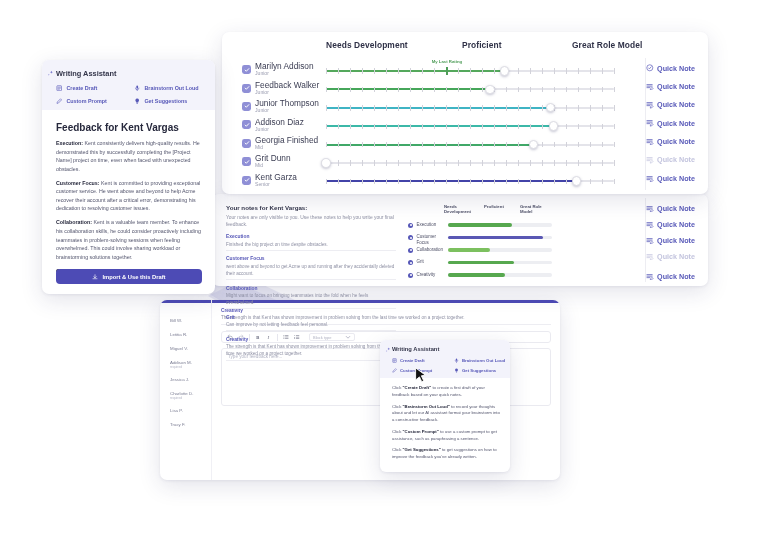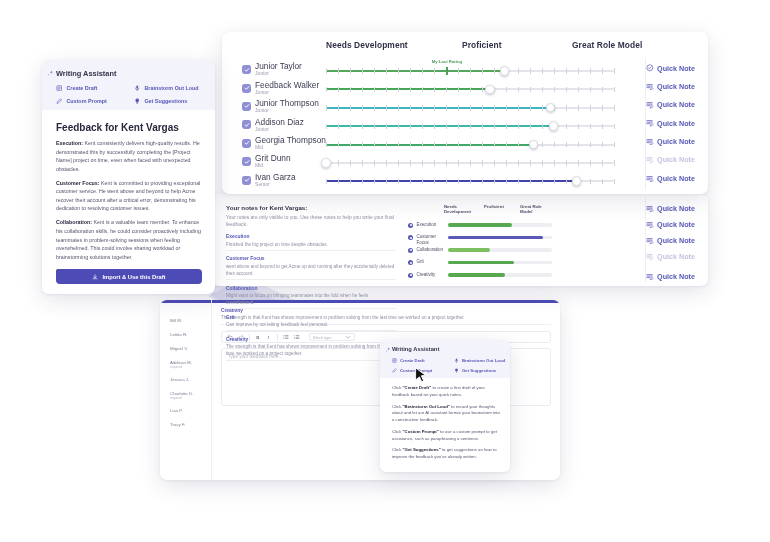--- a/index.html
+++ b/index.html
@@ -268,21 +268,21 @@
       <span class="sh-2">Great Role Model</span>
     </div>
     <div class="vdiv"></div>
     <div class="rows" id="rating-rows">
         <div class="rrow">
           <div class="chk">
             <svg viewBox="0 0 12 12">
               <path d="M2.4 6.2l2.3 2.3 4.9-5.2" fill="none" stroke="#fff" stroke-width="2" stroke-linecap="round" stroke-linejoin="round"></path>
             </svg>
           </div>
-          <div class="nm">Junior Taylor</div>
+          <div class="nm">Marilyn Addison</div>
           <div class="lvl">Junior</div>
           <div class="slider">
             <div class="strack"></div>
             <div class="sfill" style="width:62%;background:#54a85c"></div>
             <div class="sticks">
               <i style="left:0%"></i>
               <i style="left:4.166666666666667%"></i>
               <i style="left:8.333333333333334%"></i>
               <i style="left:12.5%"></i>
               <i style="left:16.666666666666668%"></i>
@@ -462,21 +462,21 @@
             </svg>
             <span>Quick Note</span>
           </div>
         </div>
         <div class="rrow">
           <div class="chk">
             <svg viewBox="0 0 12 12">
               <path d="M2.4 6.2l2.3 2.3 4.9-5.2" fill="none" stroke="#fff" stroke-width="2" stroke-linecap="round" stroke-linejoin="round"></path>
             </svg>
           </div>
-          <div class="nm">Georgia Thompson</div>
+          <div class="nm">Georgia Finished</div>
           <div class="lvl">Mid</div>
           <div class="slider">
             <div class="strack"></div>
             <div class="sfill" style="width:72%;background:#40a868"></div>
             <div class="sticks">
               <i style="left:0%"></i>
               <i style="left:4.166666666666667%"></i>
               <i style="left:8.333333333333334%"></i>
               <i style="left:12.5%"></i>
               <i style="left:16.666666666666668%"></i>
@@ -558,21 +558,21 @@
             </svg>
             <span>Quick Note</span>
           </div>
         </div>
         <div class="rrow">
           <div class="chk">
             <svg viewBox="0 0 12 12">
               <path d="M2.4 6.2l2.3 2.3 4.9-5.2" fill="none" stroke="#fff" stroke-width="2" stroke-linecap="round" stroke-linejoin="round"></path>
             </svg>
           </div>
-          <div class="nm">Ivan Garza</div>
+          <div class="nm">Kent Garza</div>
           <div class="lvl">Senior</div>
           <div class="slider">
             <div class="strack"></div>
             <div class="sfill" style="width:87%;background:#4243a8"></div>
             <div class="sticks">
               <i style="left:0%"></i>
               <i style="left:4.166666666666667%"></i>
               <i style="left:8.333333333333334%"></i>
               <i style="left:12.5%"></i>
               <i style="left:16.666666666666668%"></i>

